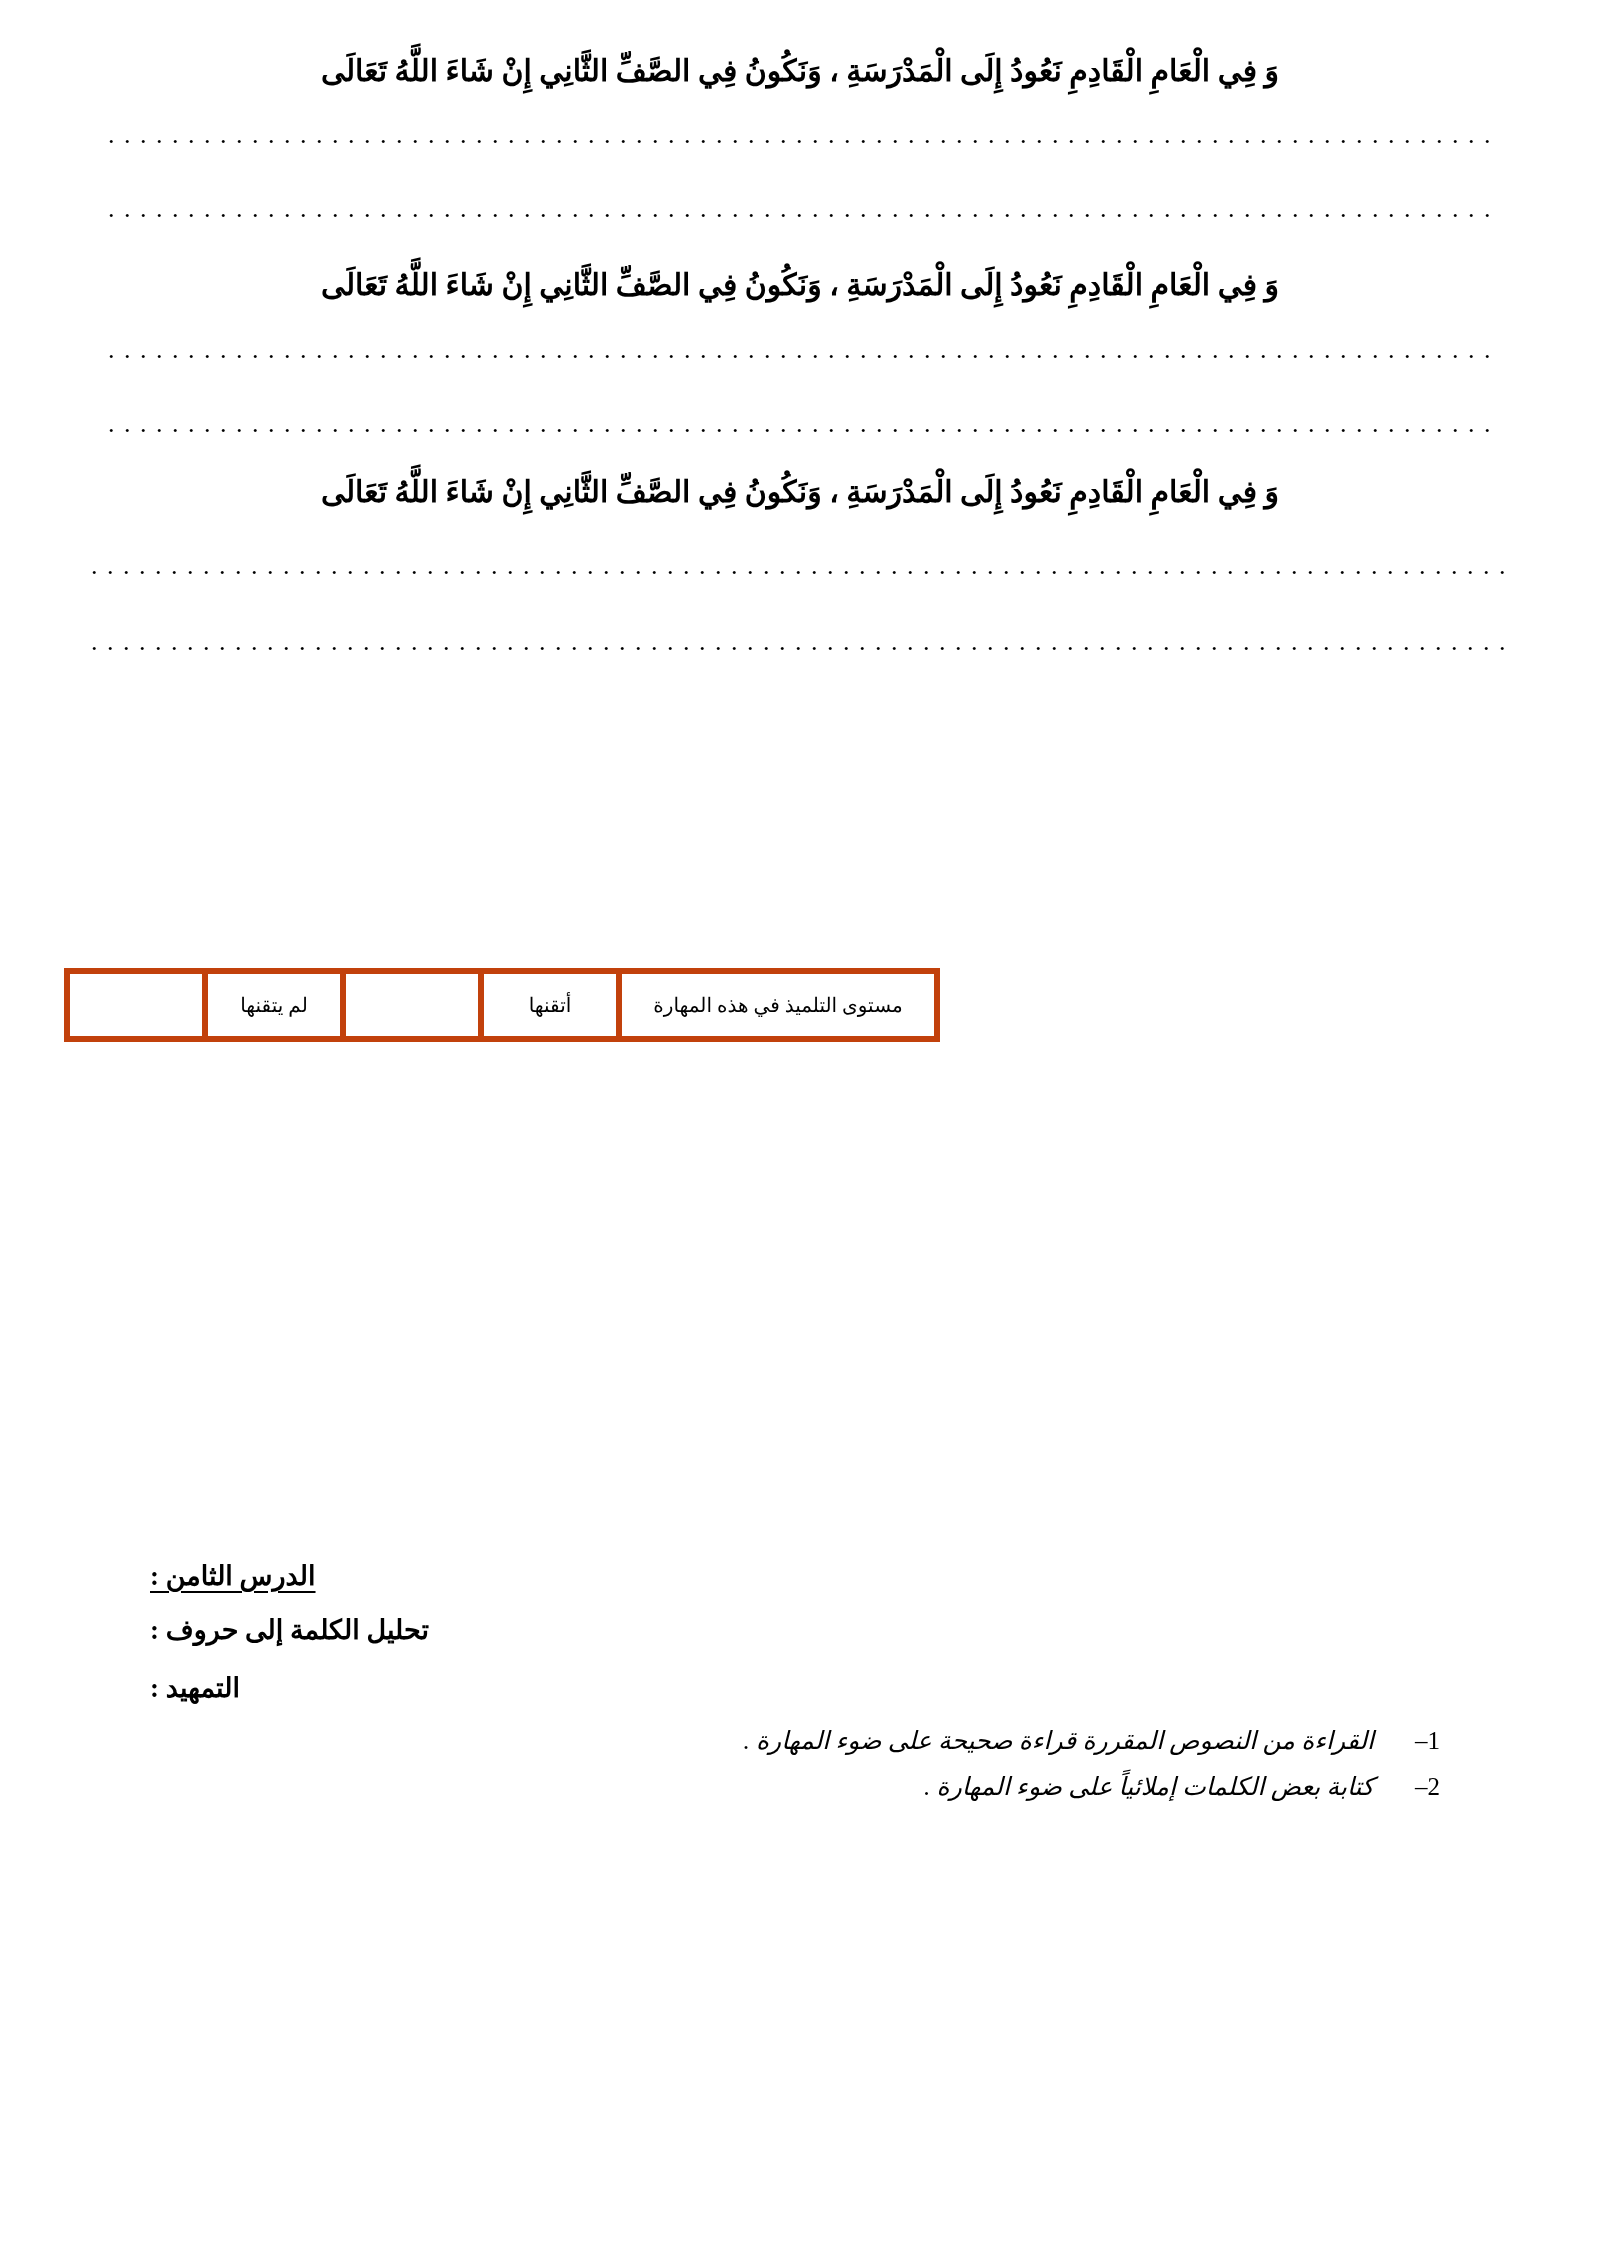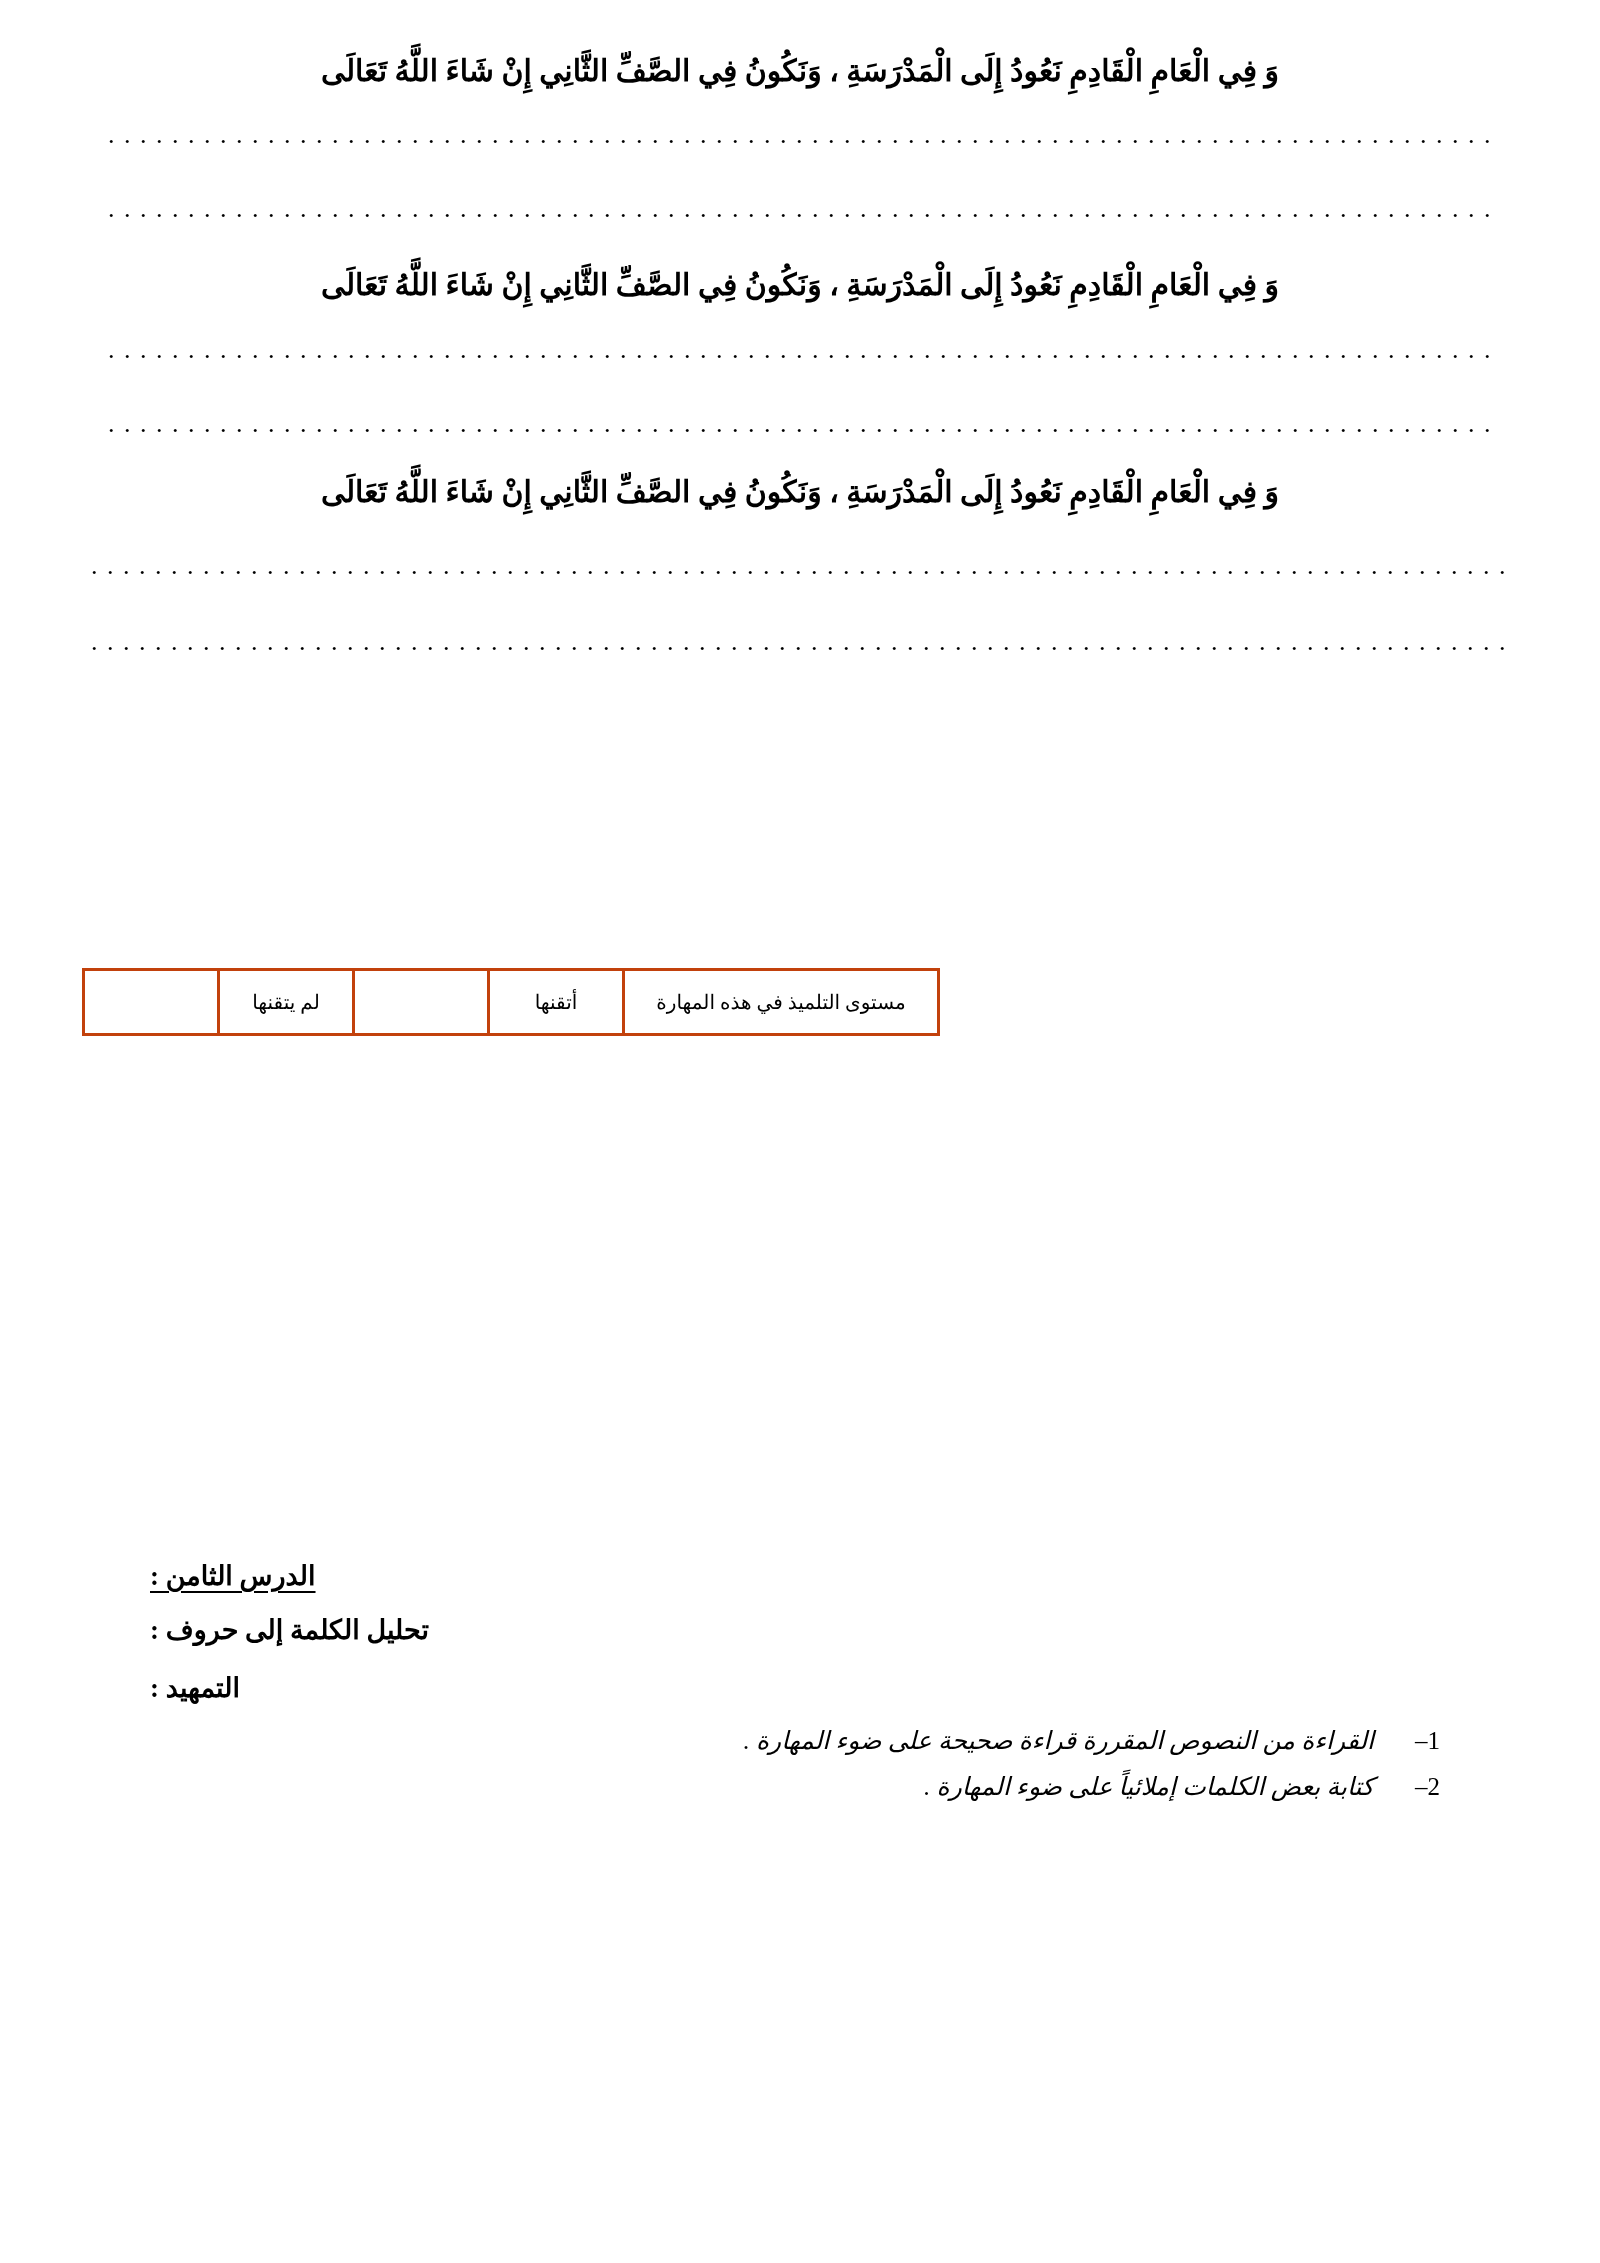--- a/index.html
+++ b/index.html
@@ -71,21 +71,21 @@
     left: 160px;
     width: 780px;
   }
   table.eval-table {
     border-collapse: collapse;
     width: 780px;
     direction: rtl;
     table-layout: fixed;
   }
   table.eval-table td {
-    border: 3px solid #c2410c;
+    border: 6px solid #c2410c;
     height: 62px;
     font-family: "Liberation Serif", "DejaVu Serif", serif;
     font-size: 20px;
     text-align: center;
     vertical-align: middle;
     padding: 0 6px;
     color: #000000;
     white-space: nowrap;
   }
   .col-skill  { width: 300px; margin-left: 6px; }

